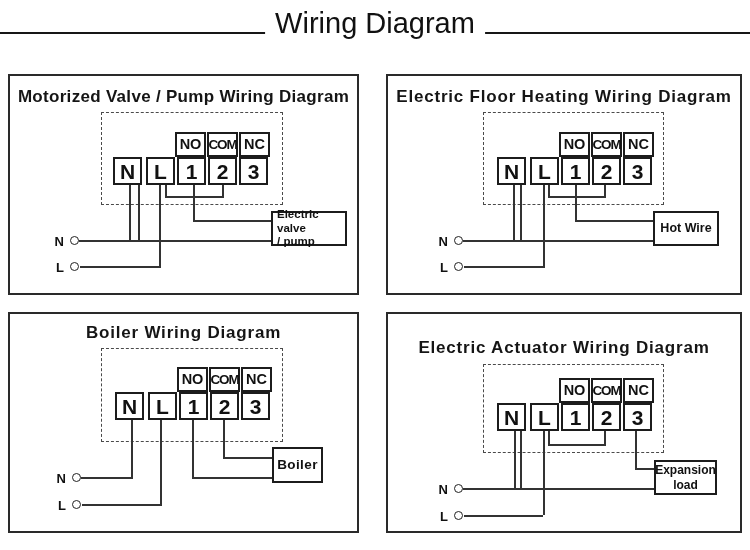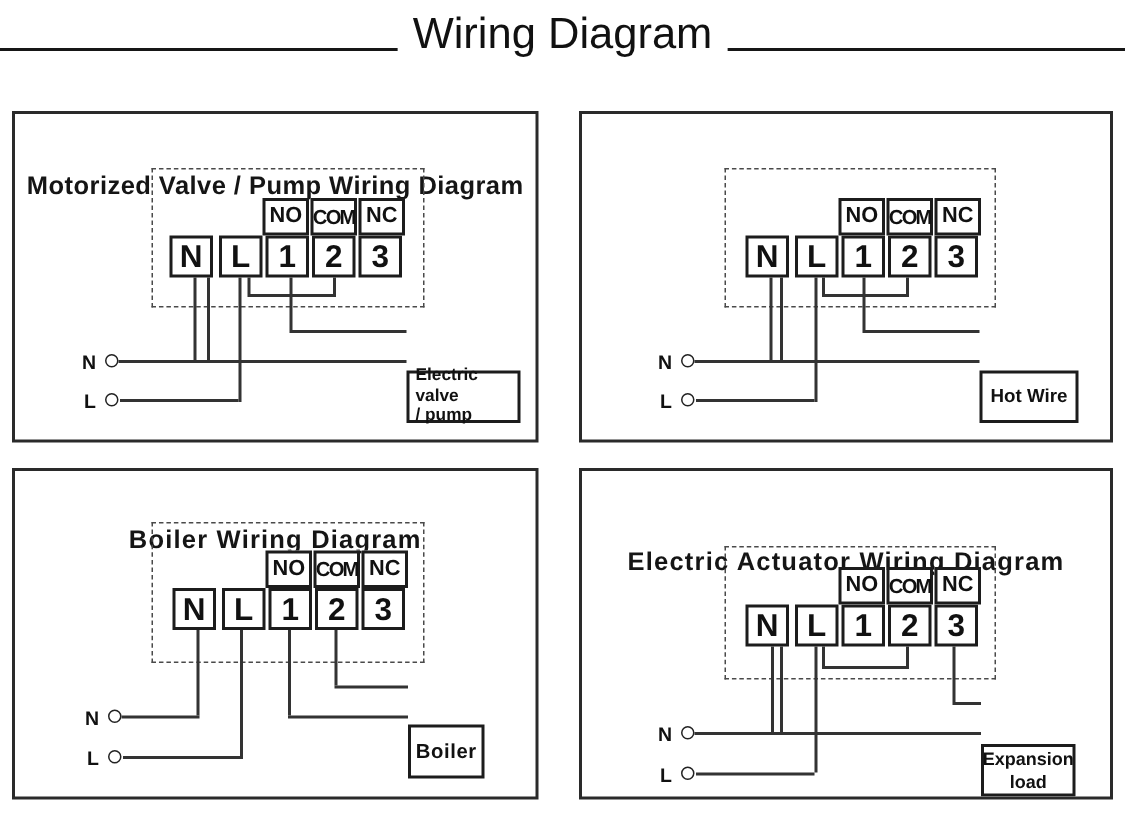--- a/index.html
+++ b/index.html
@@ -5,36 +5,36 @@
   html,body{margin:0;padding:0;background:#fff;}
   .page{position:relative;width:750px;height:550px;background:#fff;overflow:hidden;
         font-family:"Liberation Sans","DejaVu Sans",sans-serif;color:#111;}
   
   .hline{position:absolute;top:32px;left:0;width:750px;height:2px;background:#161616;}
   .main-title{position:absolute;top:7px;left:50%;transform:translateX(-50%);
       background:#fff;padding:0 10px;font-size:29px;font-weight:normal;white-space:nowrap;}
   
   .panel{position:absolute;border:2px solid #2a2a2a;background:#fff;}
   .panel-title{position:absolute;left:0;width:100%;text-align:center;
-      font-size:17px;font-weight:600;letter-spacing:0.3px;white-space:nowrap;color:#151515;margin-top:27px;}
+      font-size:17px;font-weight:600;letter-spacing:0.3px;white-space:nowrap;color:#151515;}
   .dashed-box{position:absolute;border:1.6px dashed #4a4a4a;}
   .trow{position:absolute;display:flex;gap:2px;}
   .cell{box-sizing:content-box;border:2px solid #1c1c1c;background:#fff;display:flex;
       align-items:center;justify-content:center;font-weight:bold;line-height:1;}
   .cell.big{width:25px;height:24px;font-size:21px;}
   .cell.sm{width:27px;height:21px;font-size:14.5px;}
   .cell.com{font-size:13.5px;letter-spacing:-1.2px;text-align:center;}
   .gapN{margin-right:2px;}
   .wv{position:absolute;width:2px;background:#333;}
   .wh{position:absolute;height:2px;background:#333;}
   .circ{position:absolute;width:7px;height:7px;border:1.6px solid #222;border-radius:50%;background:#fff;}
   .slab{position:absolute;width:16px;text-align:right;font-size:13px;font-weight:bold;}
   .load-box{position:absolute;border:2px solid #1c1c1c;background:#fff;display:flex;
       flex-direction:column;justify-content:center;align-items:center;
-      font-weight:bold;line-height:1.2;text-align:center;margin-top:36px;}
+      font-weight:bold;line-height:1.2;text-align:center;}
   .load-box.left{align-items:flex-start;text-align:left;padding-left:4px;}
   .maxload{position:absolute;font-size:16px;font-weight:500;white-space:nowrap;
       font-family:"DejaVu Sans","Liberation Sans",sans-serif;}
 </style>
 </head>
 <body>
 
 <div class="page">
 
   <div class="hline"></div>
@@ -76,20 +76,21 @@
     <div class="slab" style="left:38px;top:158px;">N</div>
     <div class="slab" style="left:38px;top:184px;">L</div>
 
     <div class="load-box left" style="left:261px;top:135px;width:68px;height:31px;font-size:11.5px;">
       <span>Electric valve</span>
       <span>/ pump</span>
     </div>
   </div>
 
   <div class="panel" style="left:386px;top:74px;width:352px;height:217px;">
+    <div class="panel-title" style="top:11px;letter-spacing:0.8px;">Electric Floor Heating Wiring Diagram</div>
     <div class="dashed-box" style="left:95px;top:36px;width:179px;height:91px;"></div>
 
     <div class="trow" style="left:171px;top:56px;gap:1px;">
       <div class="cell sm">NO</div>
       <div class="cell sm com">COM</div>
       <div class="cell sm">NC</div>
     </div>
     <div class="trow" style="left:109px;top:81px;">
       <div class="cell big gapN">N</div>
       <div class="cell big">L</div>

